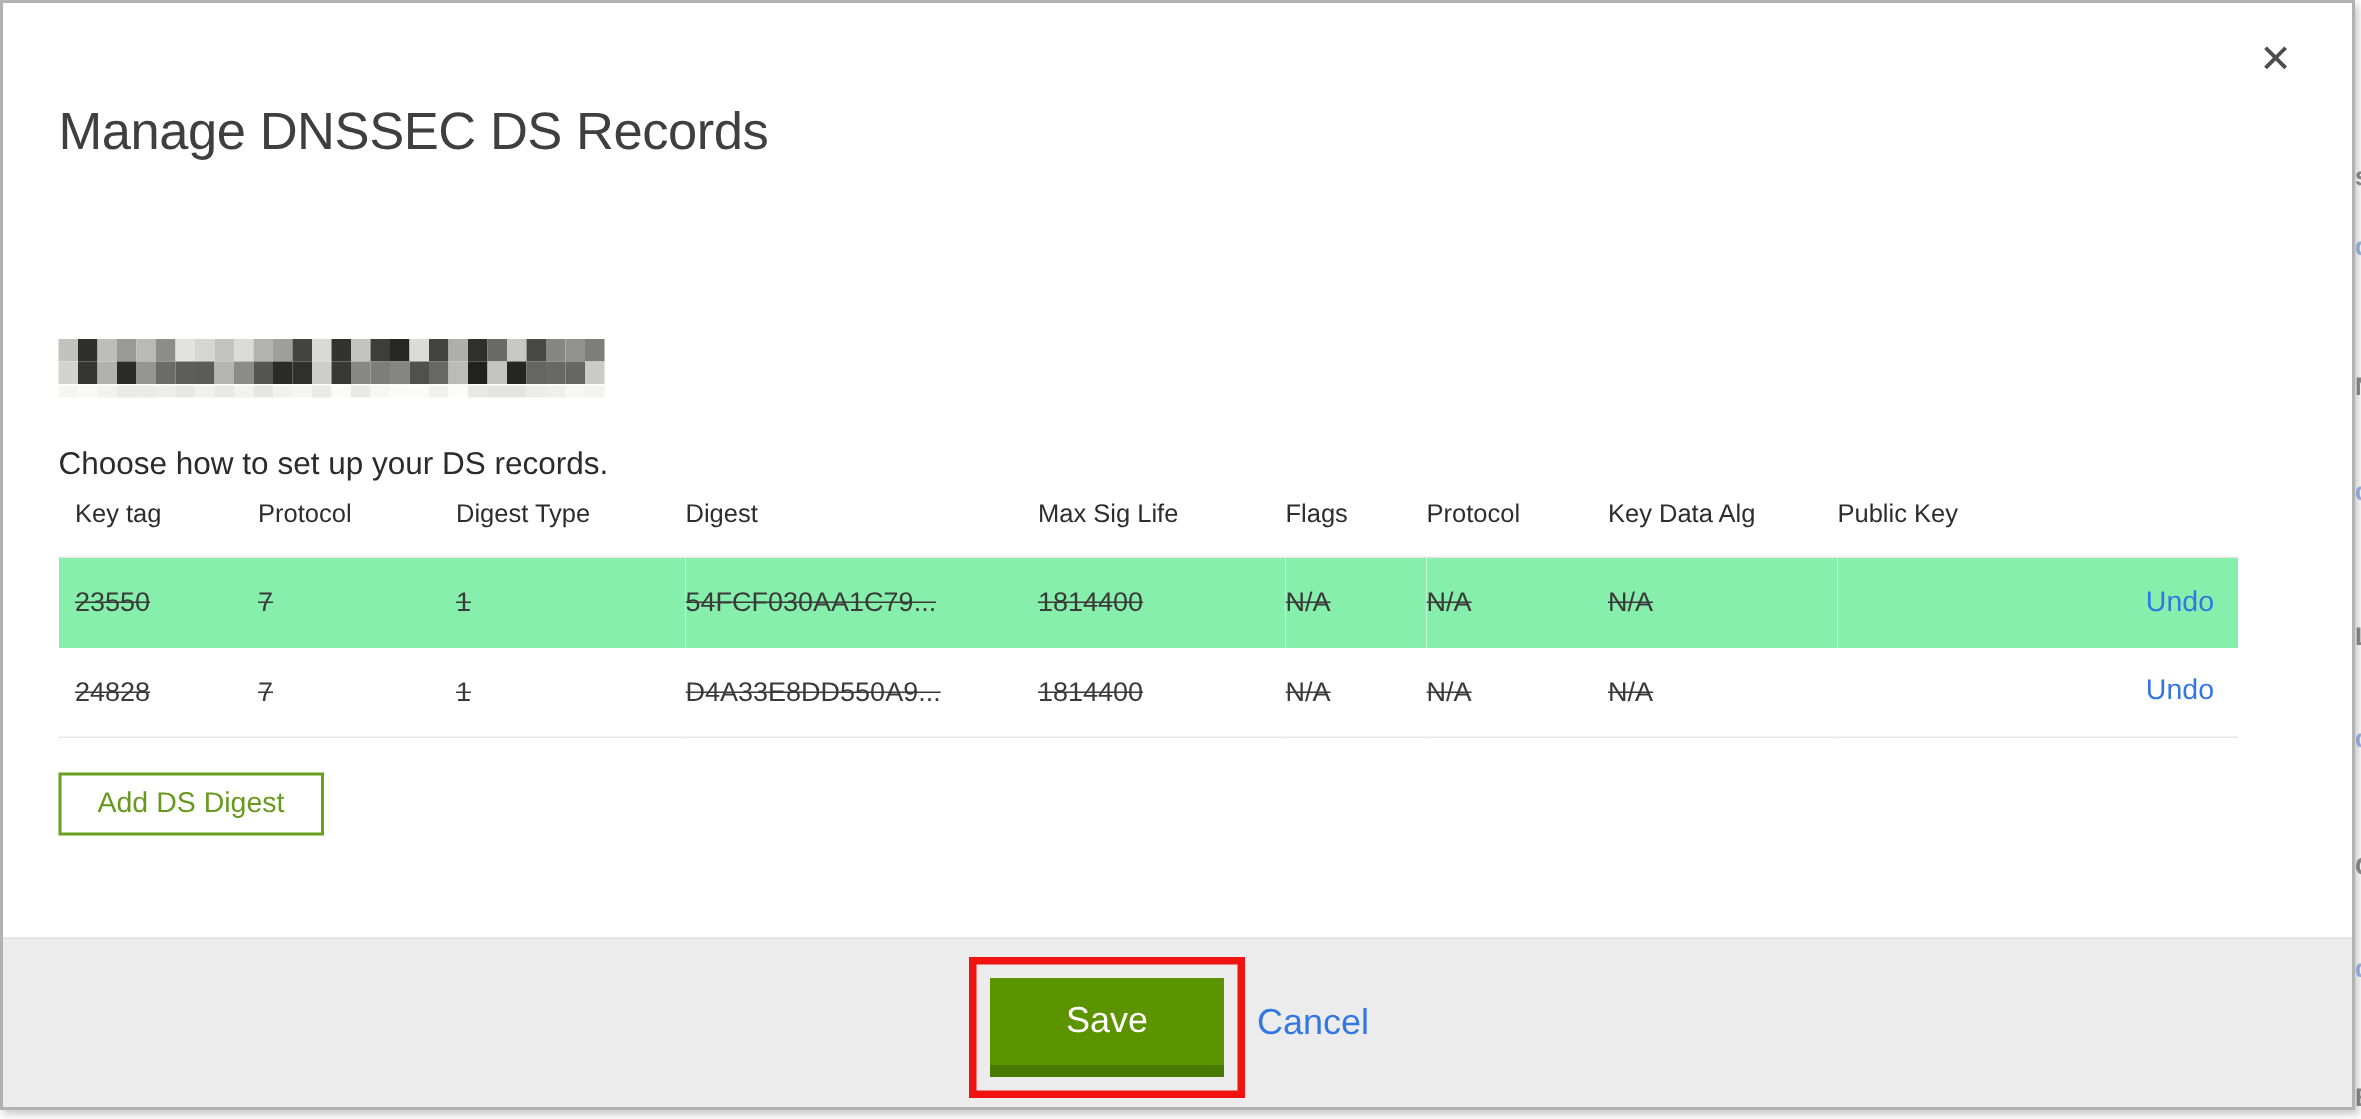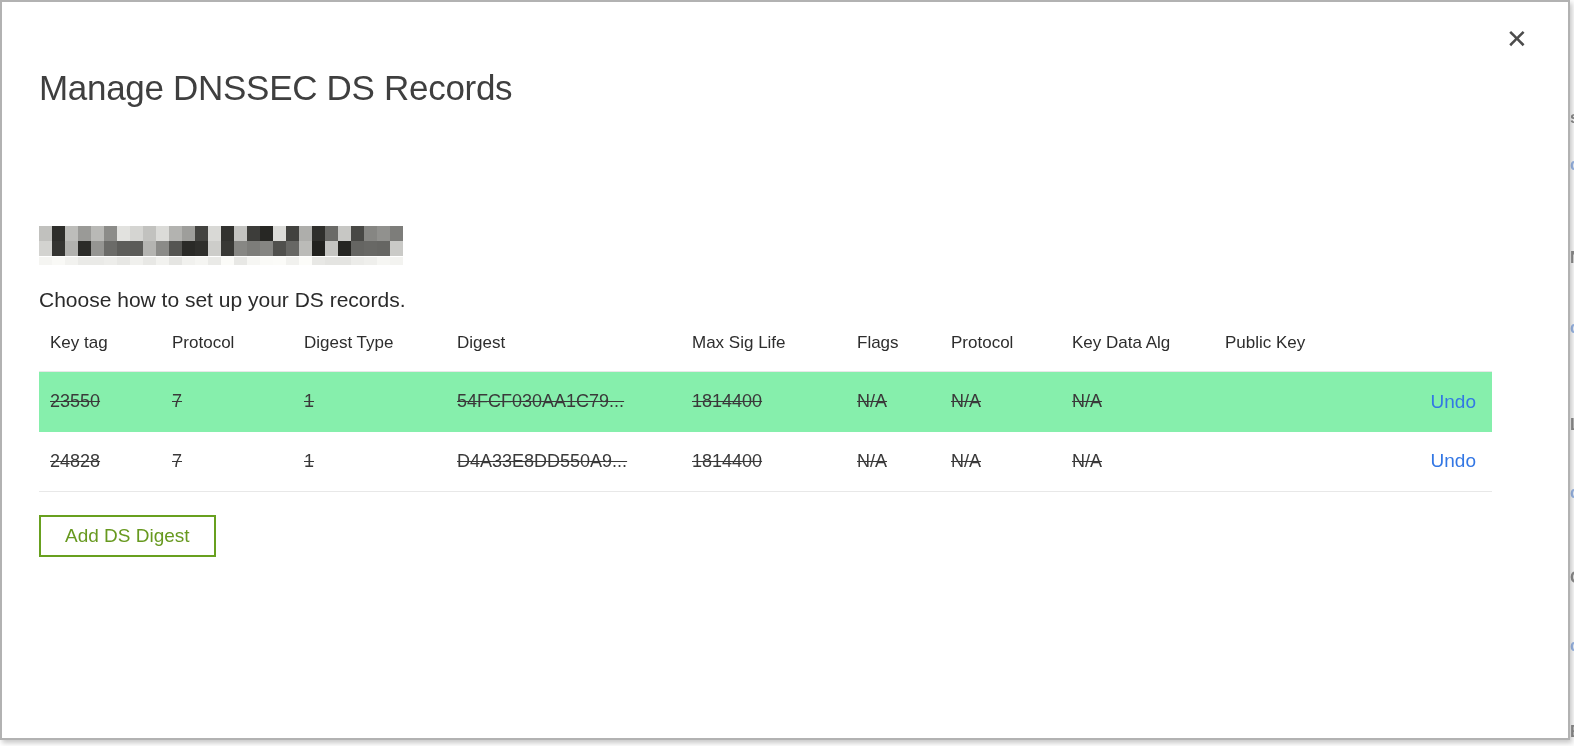--- a/index.html
+++ b/index.html
@@ -20,21 +20,21 @@
     position:absolute; left:1498px; top:20px; width:34px; height:34px;
     font-size:26px; font-weight:700; color:#4c4c4c; text-align:center;
     line-height:34px; cursor:pointer; user-select:none;
   }
 
   
   .redacted { position:absolute; left:37px; top:224px; width:364px; height:40px; }
   .redacted .cell { position:absolute; }
 
   .subtitle {
-    position:absolute; left:37px; top:286px;
+    position:absolute; left:37px; top:296px;
     font-size:21px; color:#2b2b2b;
   }
 
   
   table.ds-table {
     position:absolute; left:37px; top:325px; width:1453px;
     border-collapse:collapse; table-layout:fixed;
   }
   .ds-table thead th {
     font-weight:400; font-size:17px; color:#2d2d2d; text-align:left;
@@ -247,14 +247,20 @@
         <td class="struck"><span>N/A</span></td>
         <td class="struck"><span>N/A</span></td>
         <td class="struck"><span></span></td>
         <td class="undo-cell"><a class="undo-link">Undo</a></td>
       </tr>
     </tbody>
   </table>
 
   <button class="add-btn">Add DS Digest</button>
 
+  <div class="footer">
+    <div class="annotation-rect">
+      <button class="save-btn">Save</button>
+    </div>
+    <a class="cancel-link">Cancel</a>
+  </div>
 
 </div>
 
 </body></html>

